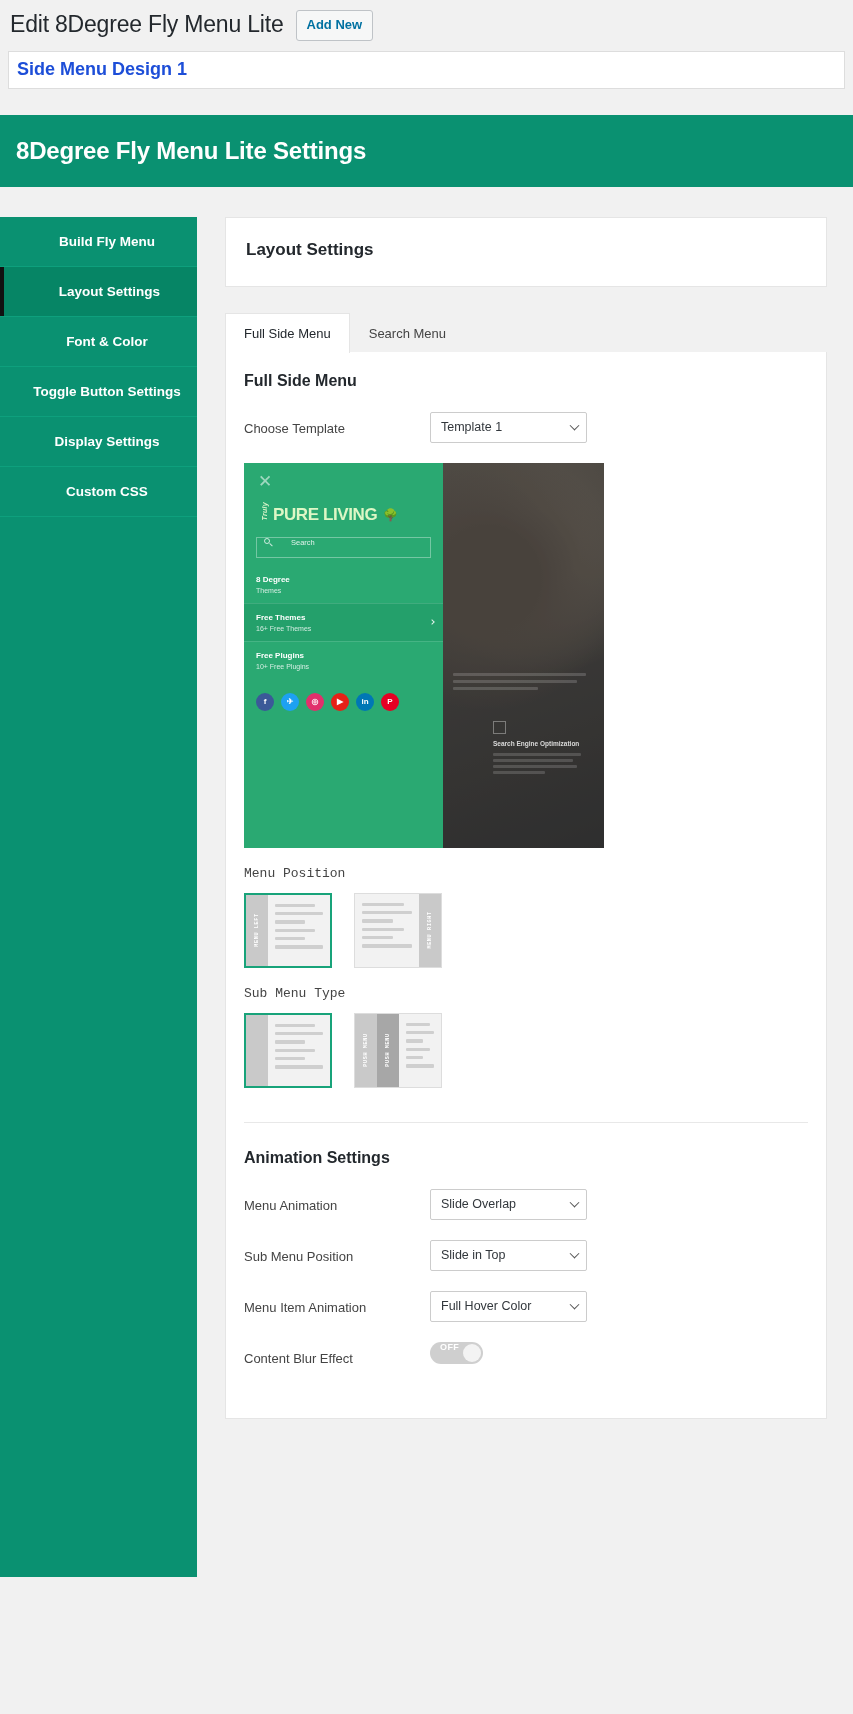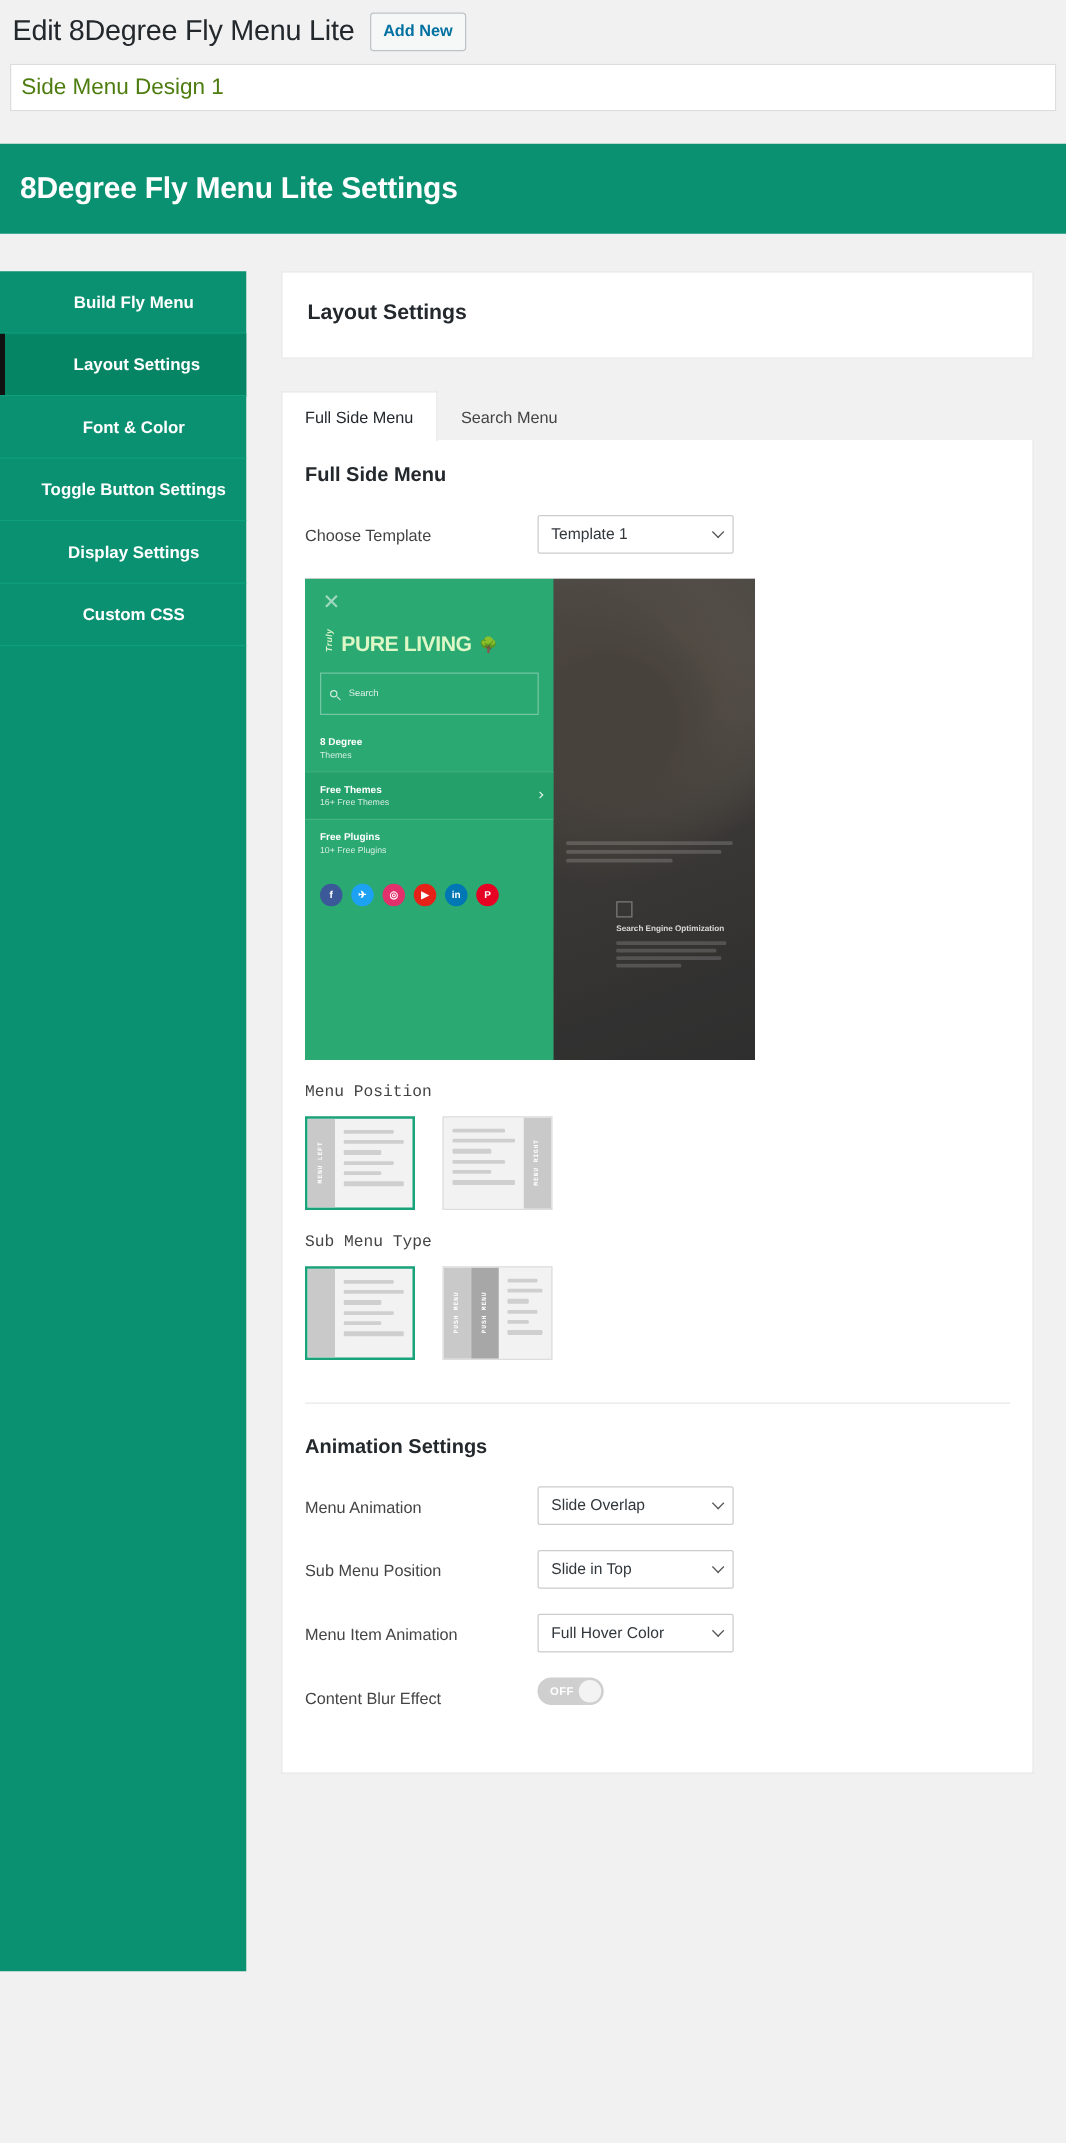--- a/index.html
+++ b/index.html
@@ -20,24 +20,24 @@
   .add-new-btn {
     font-size: 13px; color: #0071a1; background: #f6f7f7;
     border: 1px solid #bfc3c7; border-radius: 3px;
     padding: 4px 10px 5px 10px; line-height: 1.5; cursor: pointer;
     font-weight: 600;
   }
 
   
   .title-input-wrap { padding: 10px 8px 0 8px; }
   .title-input {
-    width: 100%; height: 38px; font-size: 18px; color: #4d7c0f;
+    width: 100%; height: 38px; font-size: 18px; color: #1d4ed8;
     padding: 3px 8px; border: 1px solid #ddd; background: #fff;
     border-radius: 0; outline: none;
-    font-family: "Liberation Sans", sans-serif; font-weight: 400;
+    font-family: "Liberation Sans", sans-serif; font-weight: 700;
   }
 
   
   .banner {
     margin: 26px 0 0 0; background: #0a9171; height: 72px;
     display: flex; align-items: center; padding-left: 16px;
   }
   .banner h2 {
     color: #ffffff; font-size: 24px; font-weight: 700; letter-spacing: -0.2px;
   }
@@ -122,22 +122,22 @@
   .pv-logo .truly {
     font-size: 7px; color: #d8f5c9; font-weight: 700; font-style: italic;
     transform: rotate(-90deg); transform-origin: center; letter-spacing: .3px;
     width: 12px; white-space: nowrap;
   }
   .pv-logo .brand {
     font-size: 17px; font-weight: 800; color: #ddf7c6; letter-spacing: -0.4px;
   }
   .pv-logo .tree { font-size: 12px; color: #ddf7c6; margin-left: 3px; }
   .pv-search {
-    margin: 12px 12px 0 12px; height: 34px; border: 1px solid rgba(255,255,255,.35);
-    display: flex; align-items: center; padding-left: 7px; gap: 9px;
+    margin: 12px 12px 0 12px; height: 21px; border: 1px solid rgba(255,255,255,.35);
+    display: flex; align-items: flex-start; padding-left: 7px; gap: 21px;
   }
   .pv-search .mag {
     width: 6px; height: 6px; border: 1.2px solid rgba(255,255,255,.75);
     border-radius: 50%; position: relative; display: inline-block;
   }
   .pv-search .mag::after {
     content: ""; position: absolute; right: -3px; bottom: -2.5px; width: 3.5px;
     height: 1.2px; background: rgba(255,255,255,.75); transform: rotate(45deg);
   }
   .pv-search span { font-size: 7.5px; color: rgba(255,255,255,.85); }
@@ -211,21 +211,21 @@
   .thumb .lines i.s { width: 62%; }
   .thumb .lines i.m { width: 84%; }
   .thumb .lines i.l { width: 100%; }
 
   .hr { height: 1px; background: #e8e8e8; margin: 34px 0 0 0; }
 
   .anim-title { font-size: 16px; color: #23282d; font-weight: 700; margin: 26px 0 22px 0; }
 
   .toggle {
     width: 53px; height: 22px; border-radius: 11px; background: #cfcfcf;
-    display: flex; align-items: center; cursor: pointer; position: relative;
+    display: flex; align-items: flex-start; cursor: pointer; position: relative;
   }
   .toggle .knob {
     position: absolute; right: 2px; top: 2px; width: 18px; height: 18px;
     border-radius: 50%; background: #f3f3f3;
   }
   .toggle .tlbl {
     font-size: 9px; font-weight: 700; color: #fff; margin-left: 10px;
     letter-spacing: .4px;
   }
 </style>

